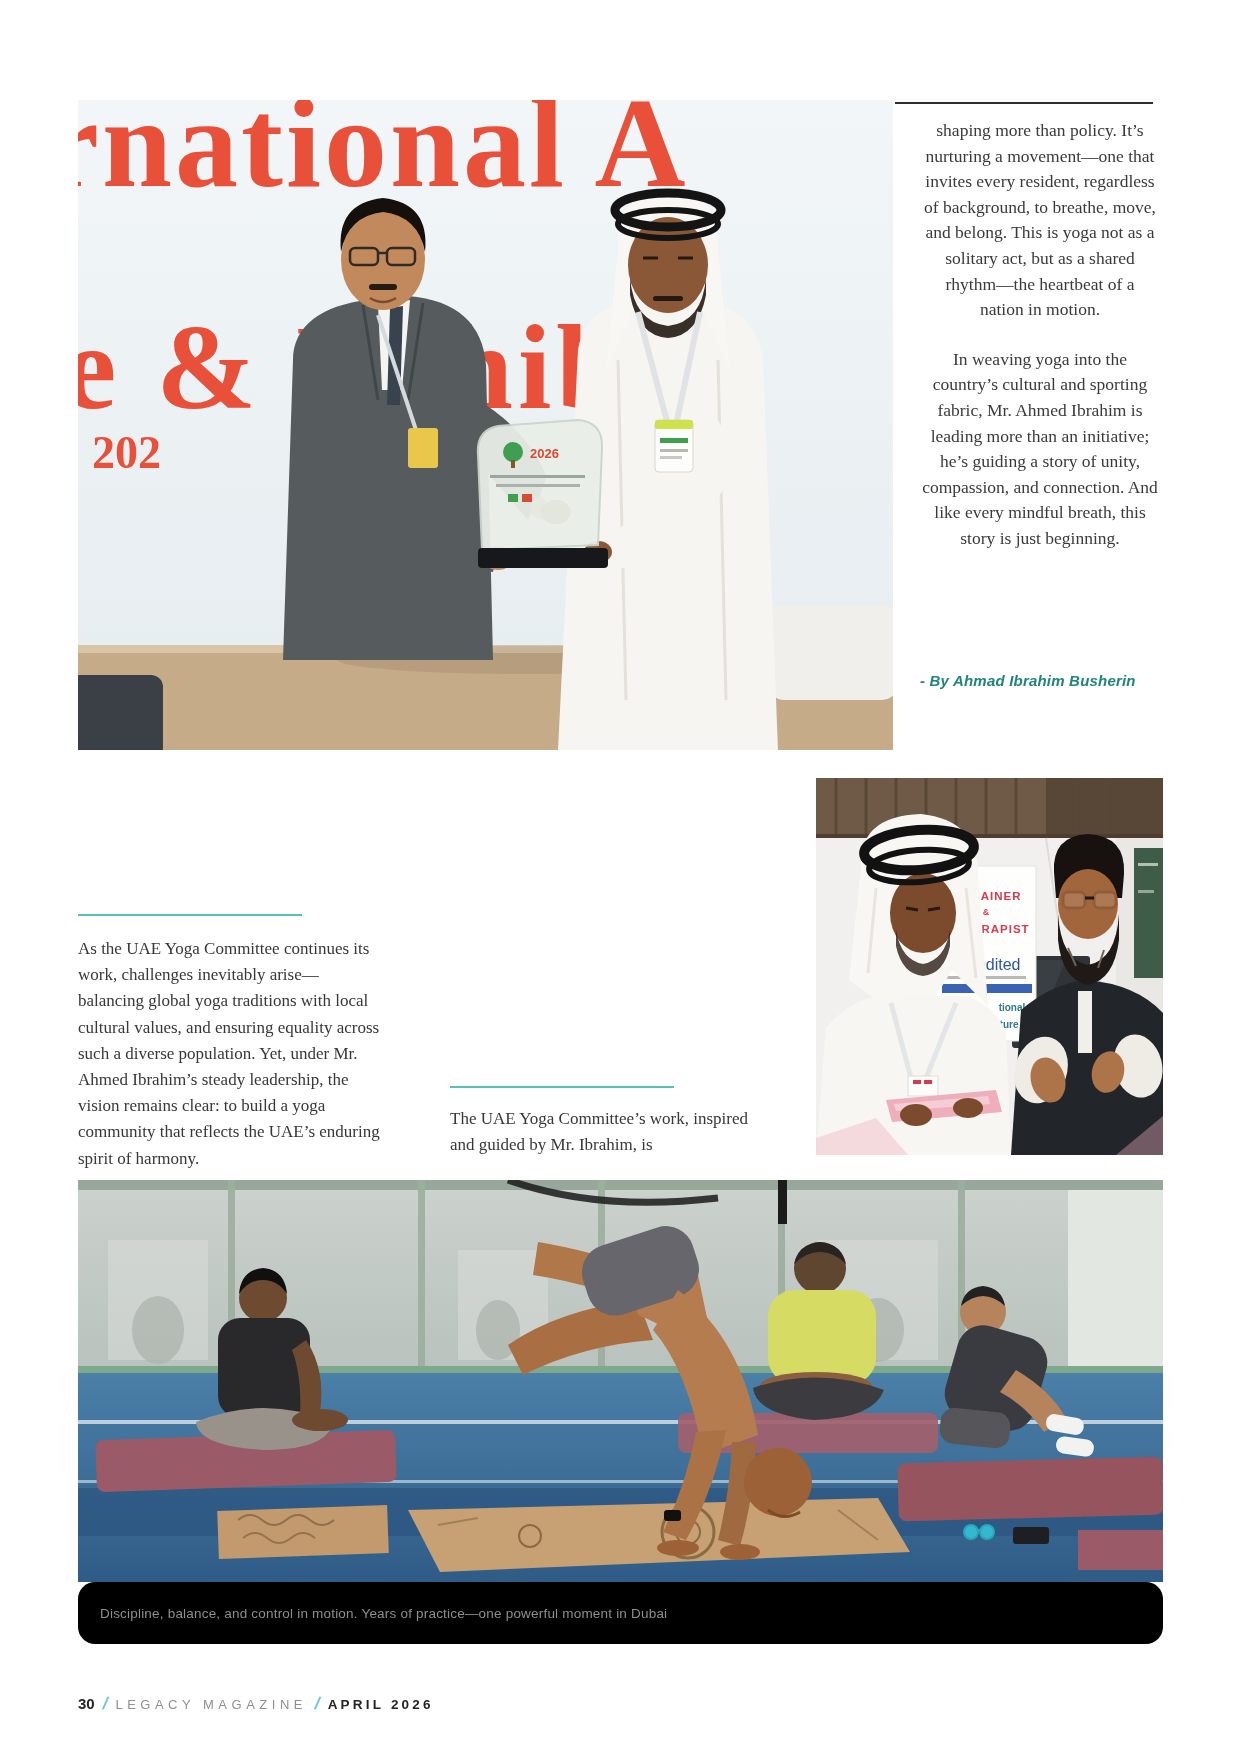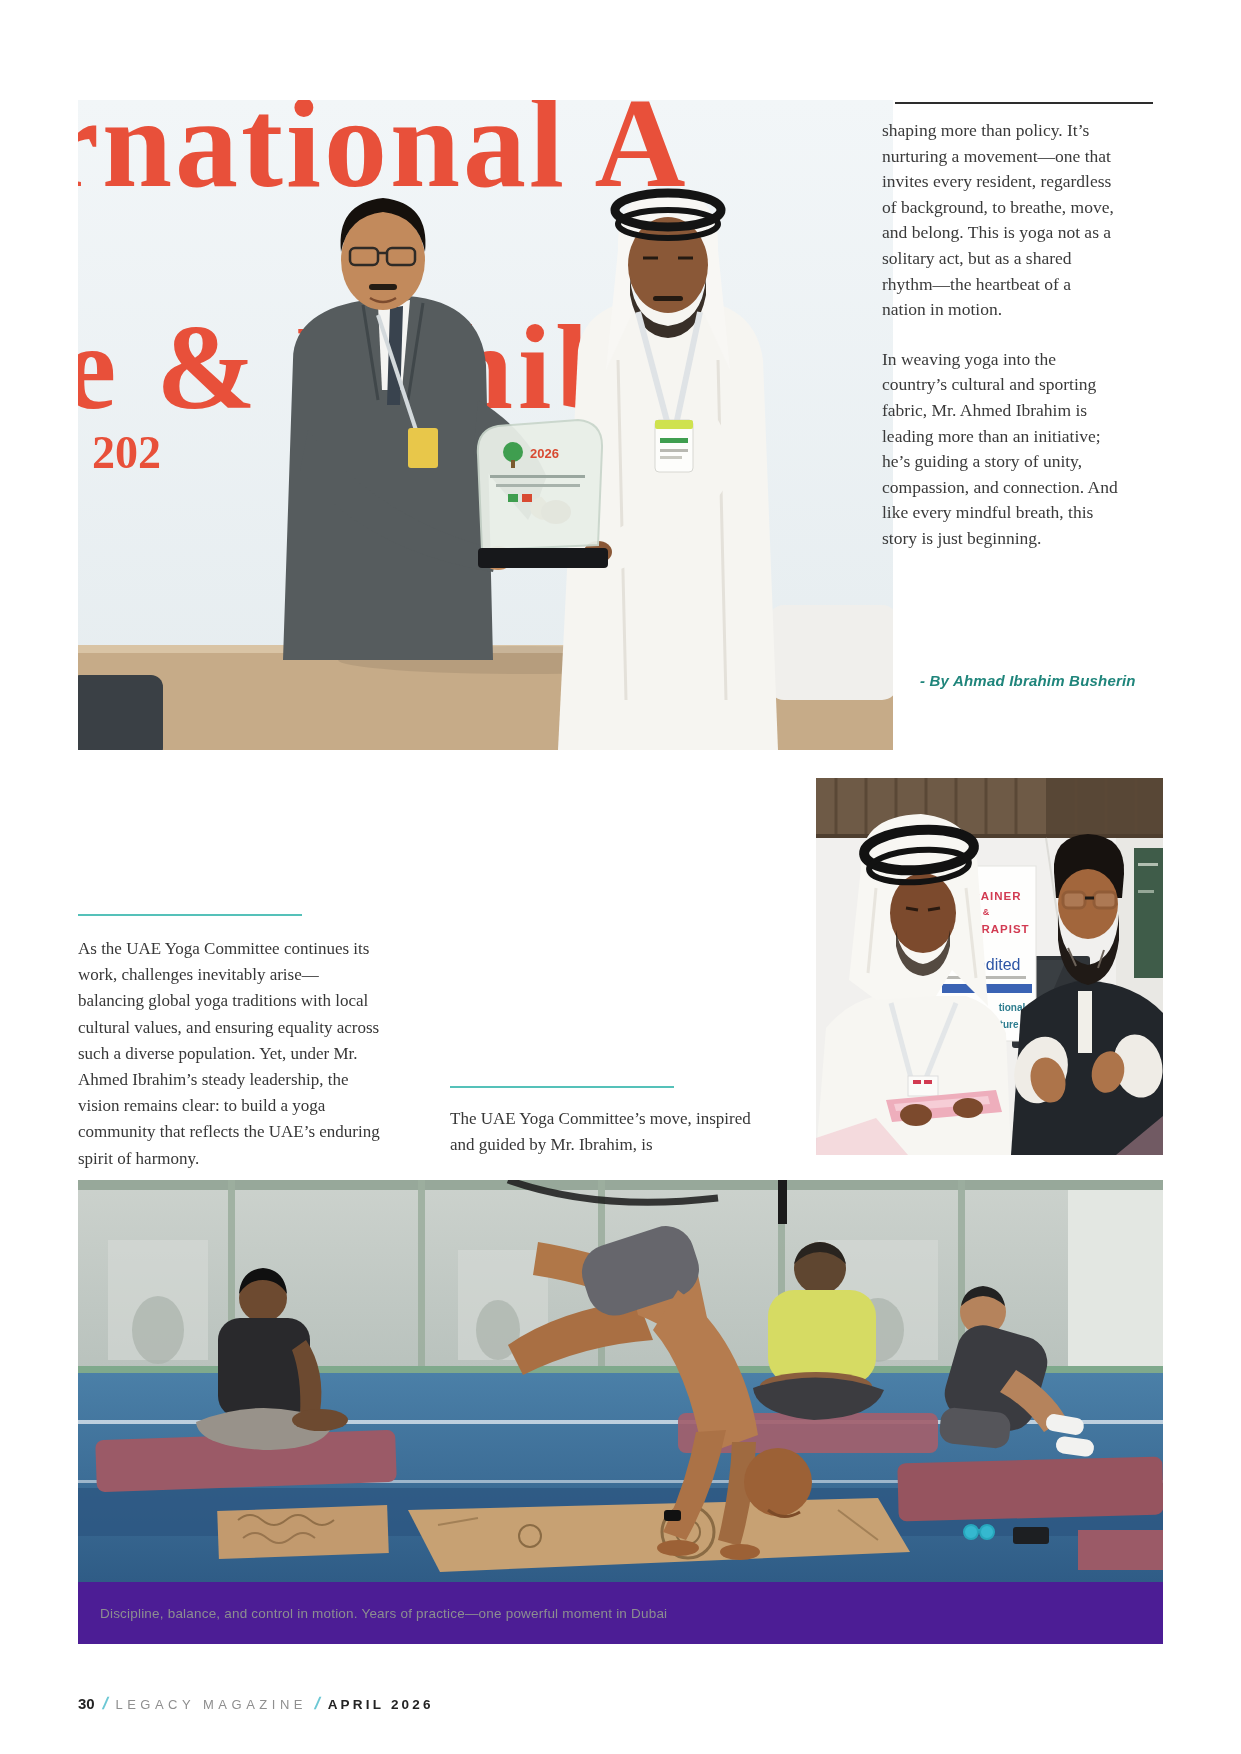--- a/index.html
+++ b/index.html
@@ -21,21 +21,21 @@
   .headline{color:#161616;}
   .headline .inner{font-weight:700;font-size:46px;line-height:1.07;letter-spacing:-.5px;
                    transform:scaleX(.78);transform-origin:0 0;}
   .inner.w-a{width:420px;}
   .inner.w-h{width:350px;}
   .rule-teal{background:#55c1b9;height:2px;}
 
   .bodytext{font-size:17px;line-height:26.2px;color:#373737;}
 
   
-  .caption-bar{background:#4c1d95;}
+  .caption-bar{background:#000000;border-radius:17px;}
   .caption-bar p{margin:0;padding:24px 0 0 22px;font-family:"Liberation Sans","DejaVu Sans",sans-serif;
                  font-size:13.5px;color:#8c8e90;letter-spacing:.2px;}
 
   
   .footer{display:flex;align-items:baseline;font-family:"Liberation Sans","DejaVu Sans",sans-serif;}
   .footer .pagenum{font-weight:700;font-size:15px;color:#232323;}
   .footer .slash{color:#6cc8d4;font-weight:700;font-size:17px;transform:skewX(-14deg);
                  display:inline-block;margin:0 8px;}
   .footer .mag{font-size:13px;color:#8f8f8f;letter-spacing:4.5px;}
   .footer .issue{font-size:13.5px;font-weight:700;color:#232323;letter-spacing:3.2px;}
@@ -120,31 +120,31 @@
         <rect x="412" y="375" width="95" height="3" fill="#9aa79f"></rect>
         <rect x="418" y="384" width="84" height="3" fill="#a8b3ac"></rect>
         <rect x="430" y="394" width="10" height="8" fill="#3f9e4f"></rect>
         <rect x="444" y="394" width="10" height="8" fill="#d84a32"></rect>
         <rect x="400" y="448" width="130" height="20" rx="4" fill="#17181b"></rect>
       </g>
     </svg>
   </div>
 
   <div class="abs rule-dark" style="left:895px;top:102px;width:258px;"></div>
-  <div class="abs rcol" style="left:882px;top:118px;width:236px;">
+  <div class="abs rcol" style="left:922px;top:118px;width:236px;text-align:center;">
     <p>shaping more than policy. It’s nurturing a movement—one that invites every resident, regardless of background, to breathe, move, and belong. This is yoga not as a solitary act, but as a shared rhythm—the heartbeat of a nation in motion.</p>
     <p>In weaving yoga into the country’s cultural and sporting fabric, Mr. Ahmed Ibrahim is leading more than an initiative; he’s guiding a story of unity, compassion, and connection. And like every mindful breath, this story is just beginning.</p>
   </div>
   <div class="abs byline" style="left:920px;top:672px;width:243px;">-  By Ahmad Ibrahim Busherin</div>
 
   <div class="abs rule-teal" style="left:78px;top:914px;width:224px;"></div>
   <div class="abs bodytext" style="left:78px;top:936px;width:306px;">As the UAE Yoga Committee continues its work, challenges inevitably arise—balancing global yoga traditions with local cultural values, and ensuring equality across such a diverse population. Yet, under Mr. Ahmed Ibrahim’s steady leadership, the vision remains clear: to build a yoga community that reflects the UAE’s enduring spirit of harmony.</div>
 
   <div class="abs rule-teal" style="left:450px;top:1086px;width:224px;"></div>
-  <div class="abs bodytext" style="left:450px;top:1106px;width:312px;">The UAE Yoga Committee’s move, inspired and guided by Mr. Ibrahim, is</div>
+  <div class="abs bodytext" style="left:450px;top:1106px;width:312px;">The UAE Yoga Committee’s work, inspired and guided by Mr. Ibrahim, is</div>
 
   <div class="abs photo" style="left:816px;top:778px;width:347px;height:377px;">
     <svg viewBox="0 0 347 377" preserveAspectRatio="none">
       <rect x="0" y="0" width="347" height="377" fill="#f1f0ee"></rect>
 
       <rect x="0" y="0" width="347" height="58" fill="#6e5a46"></rect>
       <rect x="230" y="0" width="117" height="58" fill="#584736"></rect>
       <g stroke="#5a4836" stroke-width="3">
         <line x1="20" y1="0" x2="20" y2="58"></line>
           <line x1="50" y1="0" x2="50" y2="58"></line>

